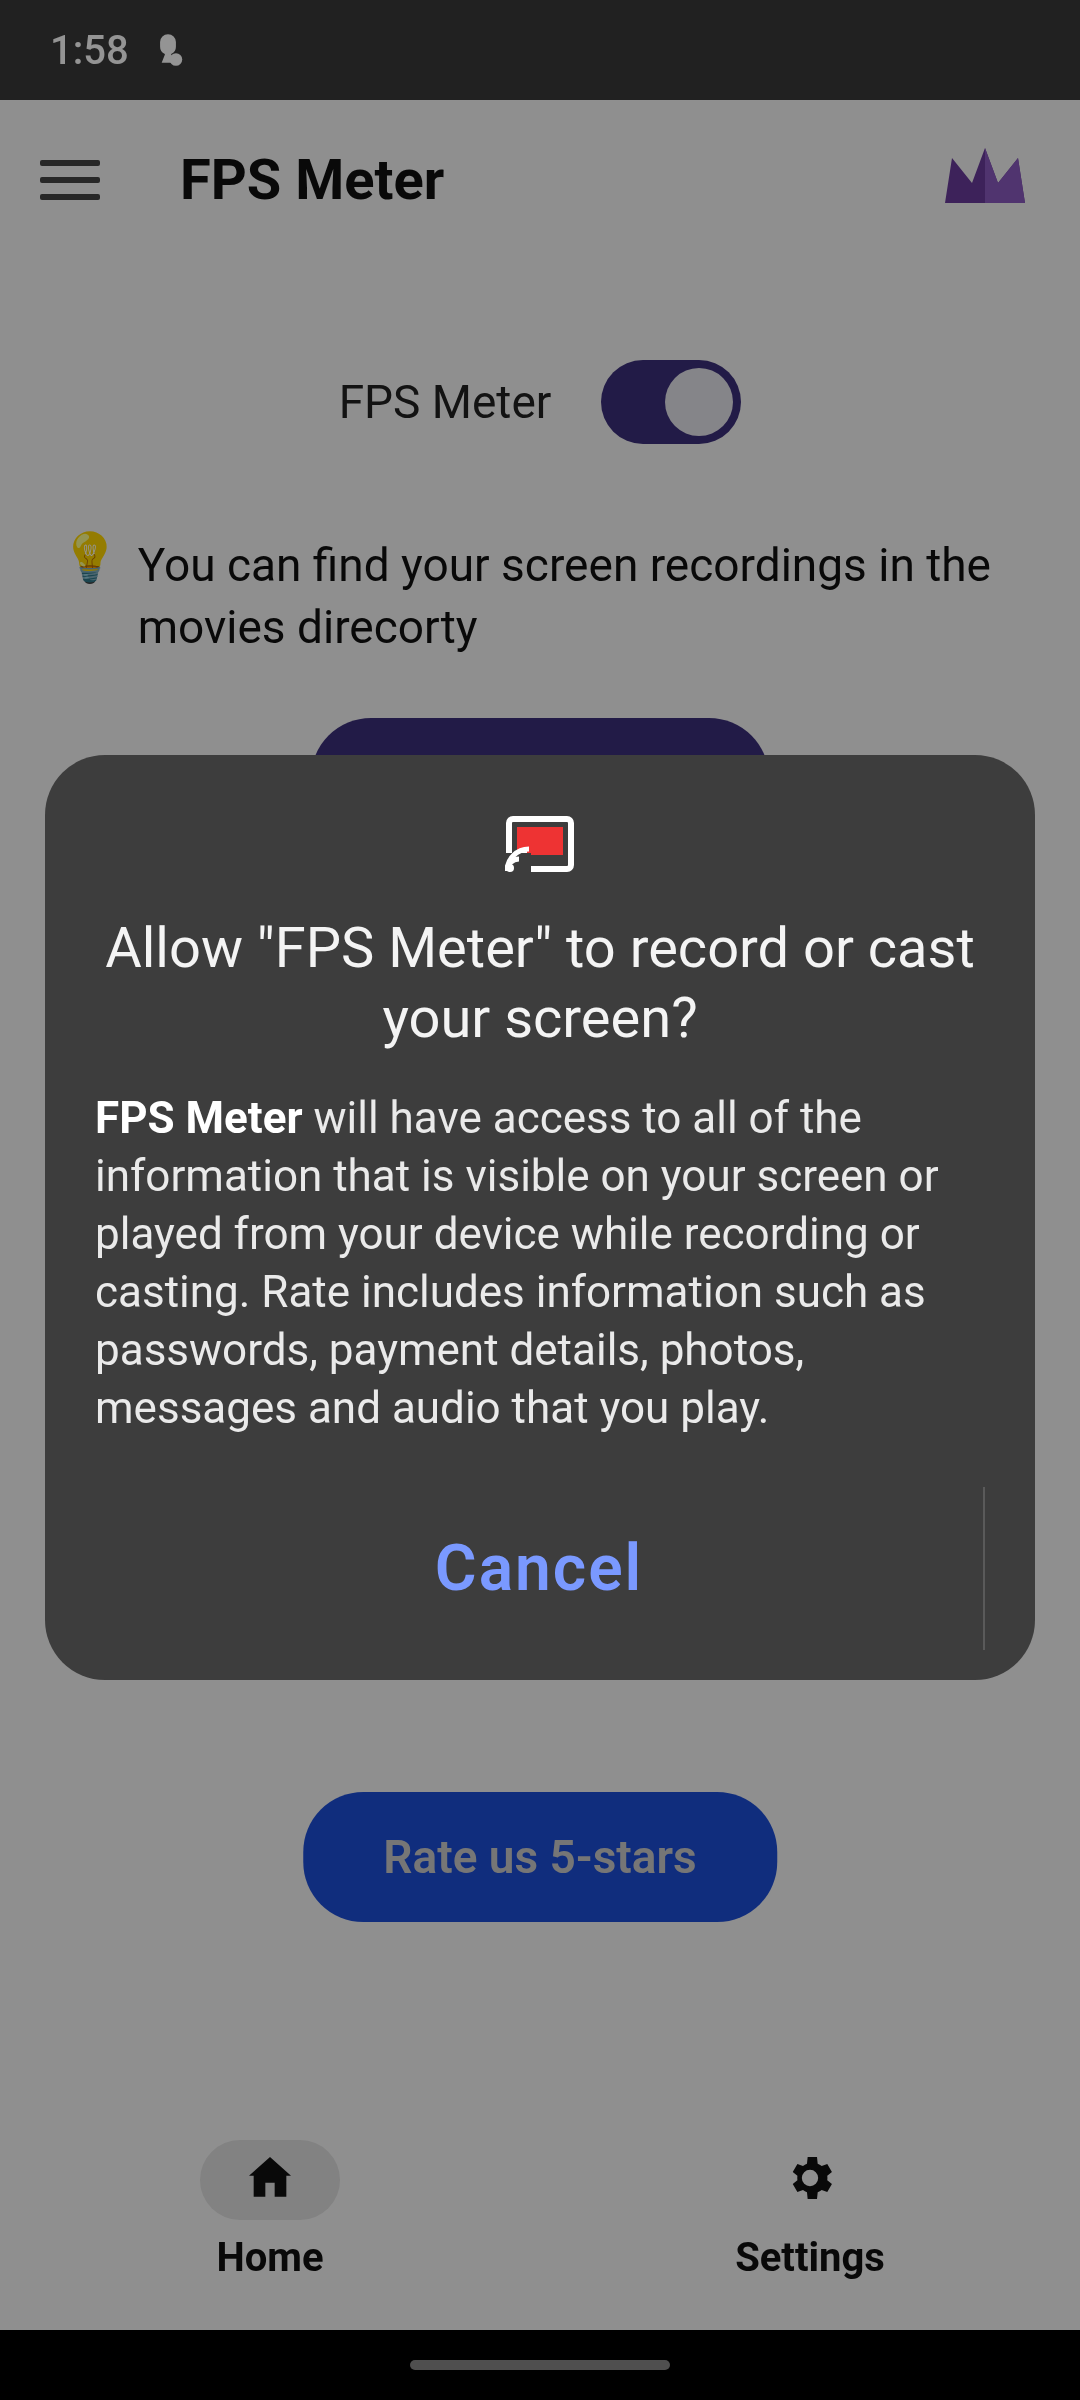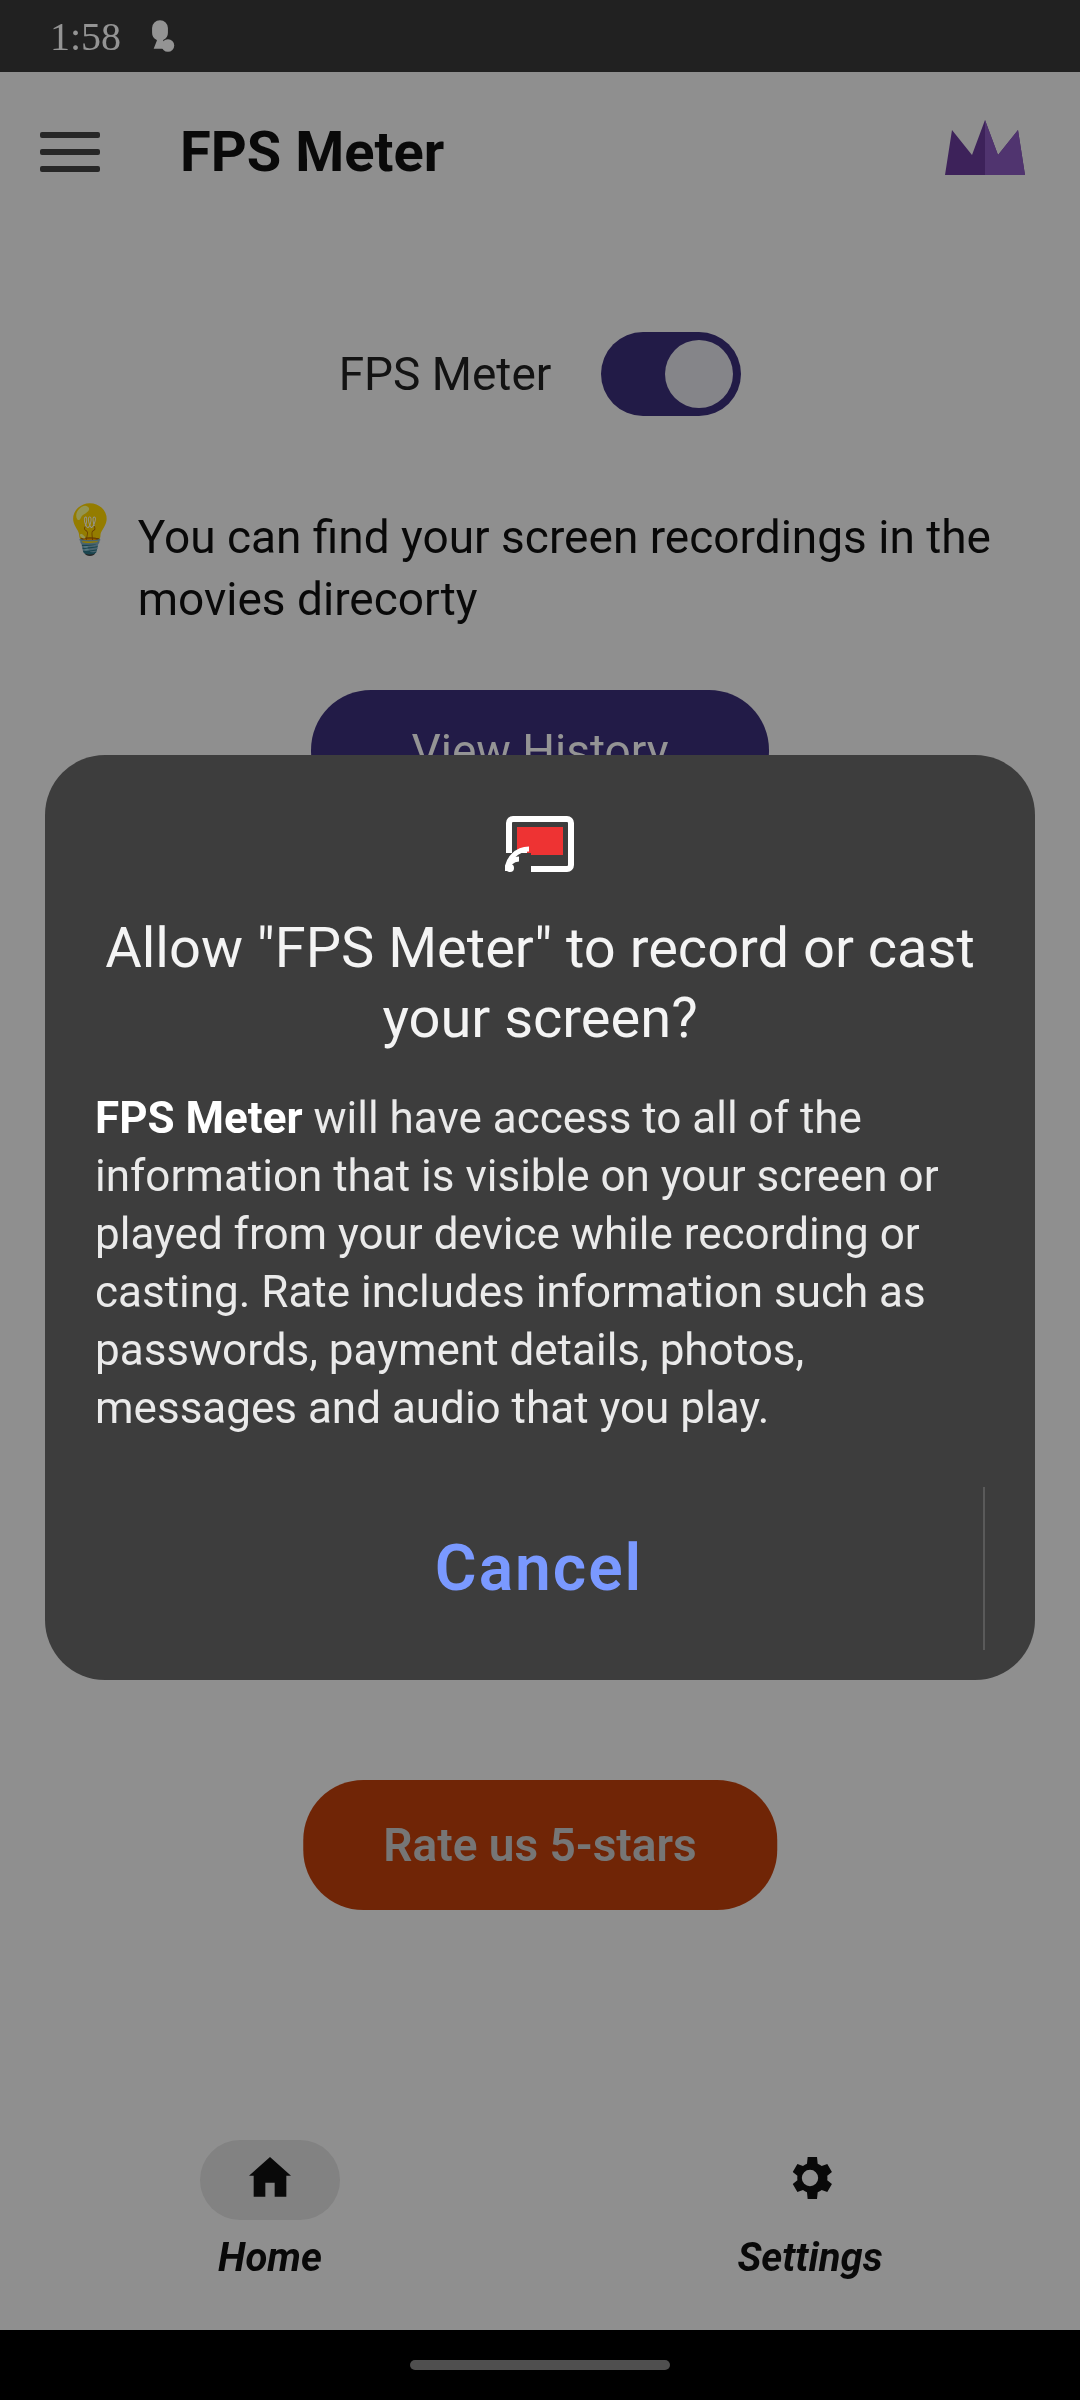--- a/index.html
+++ b/index.html
@@ -1,30 +1,29 @@
 <!DOCTYPE html>
 <html><head>
 <meta charset="utf-8">
 <style>
   * { margin: 0; padding: 0; box-sizing: border-box; }
   html, body { width: 1080px; height: 2400px; overflow: hidden; font-family: Roboto, Arial, sans-serif; }
   body { background: #f6f6f6; position: relative; }
 
   
   .status-bar {
-    height: 72px;
+    height: 100px;
     background: #3a3a3a;
     color: #fff;
     display: flex;
     align-items: center;
     justify-content: space-between;
     padding: 0 50px;
     font-size: 40px;
     font-weight: 500;
-    font-family: Liberation Serif, serif;
   }
   .status-left { display: flex; align-items: center; gap: 20px; }
   .status-right { display: flex; align-items: center; gap: 16px; }
   .status-icon { display: inline-flex; }
 
   
   .app-bar {
     height: 160px;
     display: flex;
     align-items: center;
@@ -76,22 +75,22 @@
     background: #3b2f7a;
     color: #fff;
     font-size: 46px;
     border-radius: 60px;
     padding: 34px 100px;
     width: fit-content;
   }
 
   .rate-btn {
     display: block;
-    margin: 0 auto;
-    background: #c2410c;
+    margin: 12px auto;
+    background: #1d4ed8;
     color: #ccc;
     font-size: 46px;
     font-weight: 600;
     border-radius: 60px;
     padding: 38px 80px;
     width: fit-content;
     position: absolute;
     left: 50%; transform: translateX(-50%);
     top: 1780px;
   }
@@ -104,21 +103,20 @@
     border-radius: 0 0 18px 18px;
   }
 
   
   .bottom-nav {
     position: absolute;
     left: 0; right: 0;
     bottom: 80px;
     height: 220px;
     display: flex;
-    font-style: italic;
   }
   .nav-item {
     flex: 1;
     display: flex;
     flex-direction: column;
     align-items: center;
     justify-content: center;
     gap: 14px;
   }
   .nav-icon-wrap {

